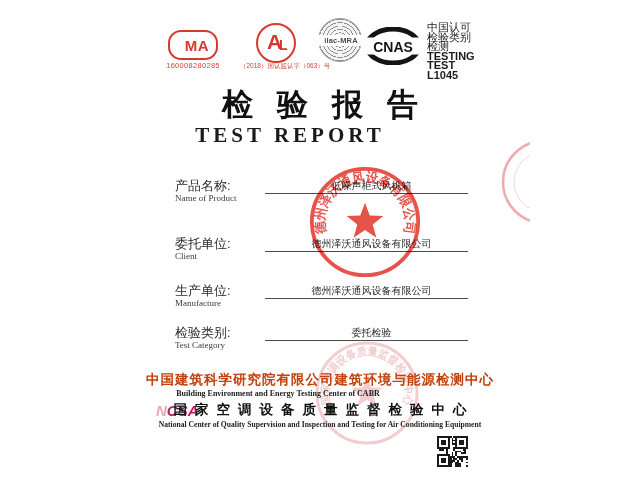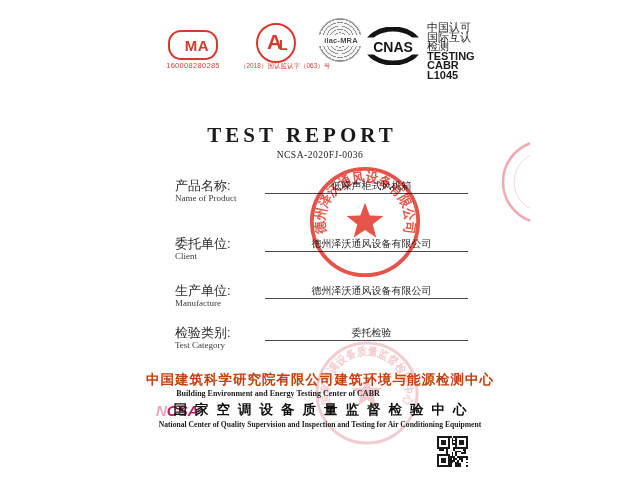--- a/index.html
+++ b/index.html
@@ -25,21 +25,21 @@
     display:flex; align-items:center; justify-content:center; }
   .ilac-text { font-size:7.5px; font-weight:bold; color:#4c4c4c; letter-spacing:0.2px; }
   .cnas-logo { position:absolute; left:365px; top:27px; width:56px; height:38px; }
   .cnas-block { position:absolute; left:427px; top:23px; width:60px; line-height:9.5px;
     font-size:11px; color:#1c1c1c; }
   .cnas-block .b { font-weight:bold; }
 
   
   .title-cn { position:absolute; left:0; top:84px; width:640px; text-align:center;
     font-size:31px; font-weight:bold; color:#111; letter-spacing:24px; text-indent:24px; }
-  .title-en { position:absolute; left:12px; top:123px; width:576px; text-align:center;
+  .title-en { position:absolute; left:0; top:123px; width:576px; text-align:center;
     font-family:"Liberation Serif",serif; font-size:21px; font-weight:600; color:#1a1a1a; letter-spacing:4px; text-indent:4px; }
   .report-no { position:absolute; left:0; top:150px; width:640px; text-align:center;
     font-family:"Liberation Serif",serif; font-size:9.5px; color:#222; letter-spacing:0.5px; }
 
   
   .field-label-cn { position:absolute; left:175px; font-size:13px; color:#2b2b2b; font-weight:500; }
   .field-label-en { position:absolute; left:175px; font-family:"Liberation Serif",serif; font-size:9px; color:#3a3a3a; }
   .field-line { position:absolute; left:265px; width:203px; height:1px; background:#4a4a4a; }
   .field-value { position:absolute; left:270px; width:203px; text-align:center; font-size:10px; color:#2b2b2b; }
 
@@ -88,28 +88,28 @@
     </div>
   </div>
 
   <svg class="cnas-logo" viewBox="0 0 56 38">
     <ellipse cx="28" cy="19" rx="26" ry="17" fill="none" stroke="#141414" stroke-width="5"></ellipse>
     <rect x="0" y="10.5" width="56" height="17" fill="#ffffff"></rect>
     <text x="28" y="24.5" text-anchor="middle" font-size="14" font-weight="bold" fill="#141414">CNAS</text>
   </svg>
   <div class="cnas-block">
     <div>中国认可</div>
-    <div>国际互认</div>
+    <div>检验类别</div>
     <div>检测</div>
     <div class="b">TESTING</div>
-    <div class="b">CABR L1045</div>
-  </div>
-
+    <div class="b">TEST L1045</div>
+  </div>
+
+  <div class="title-cn">检验报告</div>
   <div class="title-en">TEST REPORT</div>
-  <div class="report-no">NCSA-2020FJ-0036</div>
 
   <div class="field-label-cn" style="top:177px">产品名称:</div>
   <div class="field-label-en" style="top:193px">Name of Product</div>
   <div class="field-value" style="top:179px">低噪声柜式风机箱</div>
   <div class="field-line" style="top:193px"></div>
 
   <div class="field-label-cn" style="top:235px">委托单位:</div>
   <div class="field-label-en" style="top:251px">Client</div>
   <div class="field-value" style="top:237px">德州泽沃通风设备有限公司</div>
   <div class="field-line" style="top:251px"></div>

